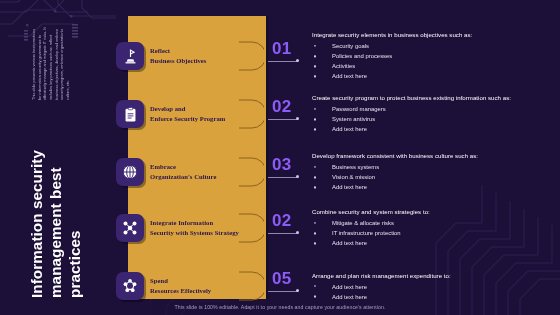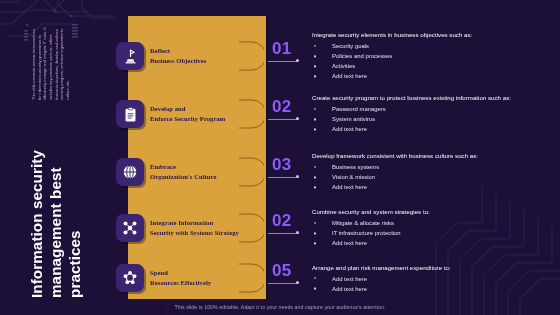--- a/index.html
+++ b/index.html
@@ -68,21 +68,21 @@
   .row{
     position:absolute;
     left:0;right:0;
     height:52px;
     display:flex;align-items:center;
   }
   #r1{top:30px;}
   #r2{top:88px;}
   #r3{top:146px;padding-left:28px;}
   #r4{top:202px;}
-  #r5{top:252px;}
+  #r5{top:260px;}
 
   .icon-box{
     position:absolute;left:116px;top:50%;
     transform:translateY(-50%);
     width:28px;height:28px;border-radius:7px;
     background:#3b2570;
     box-shadow:2px 2px 0 rgba(0,0,0,.35);
     display:flex;align-items:center;justify-content:center;
     z-index:5;
   }

